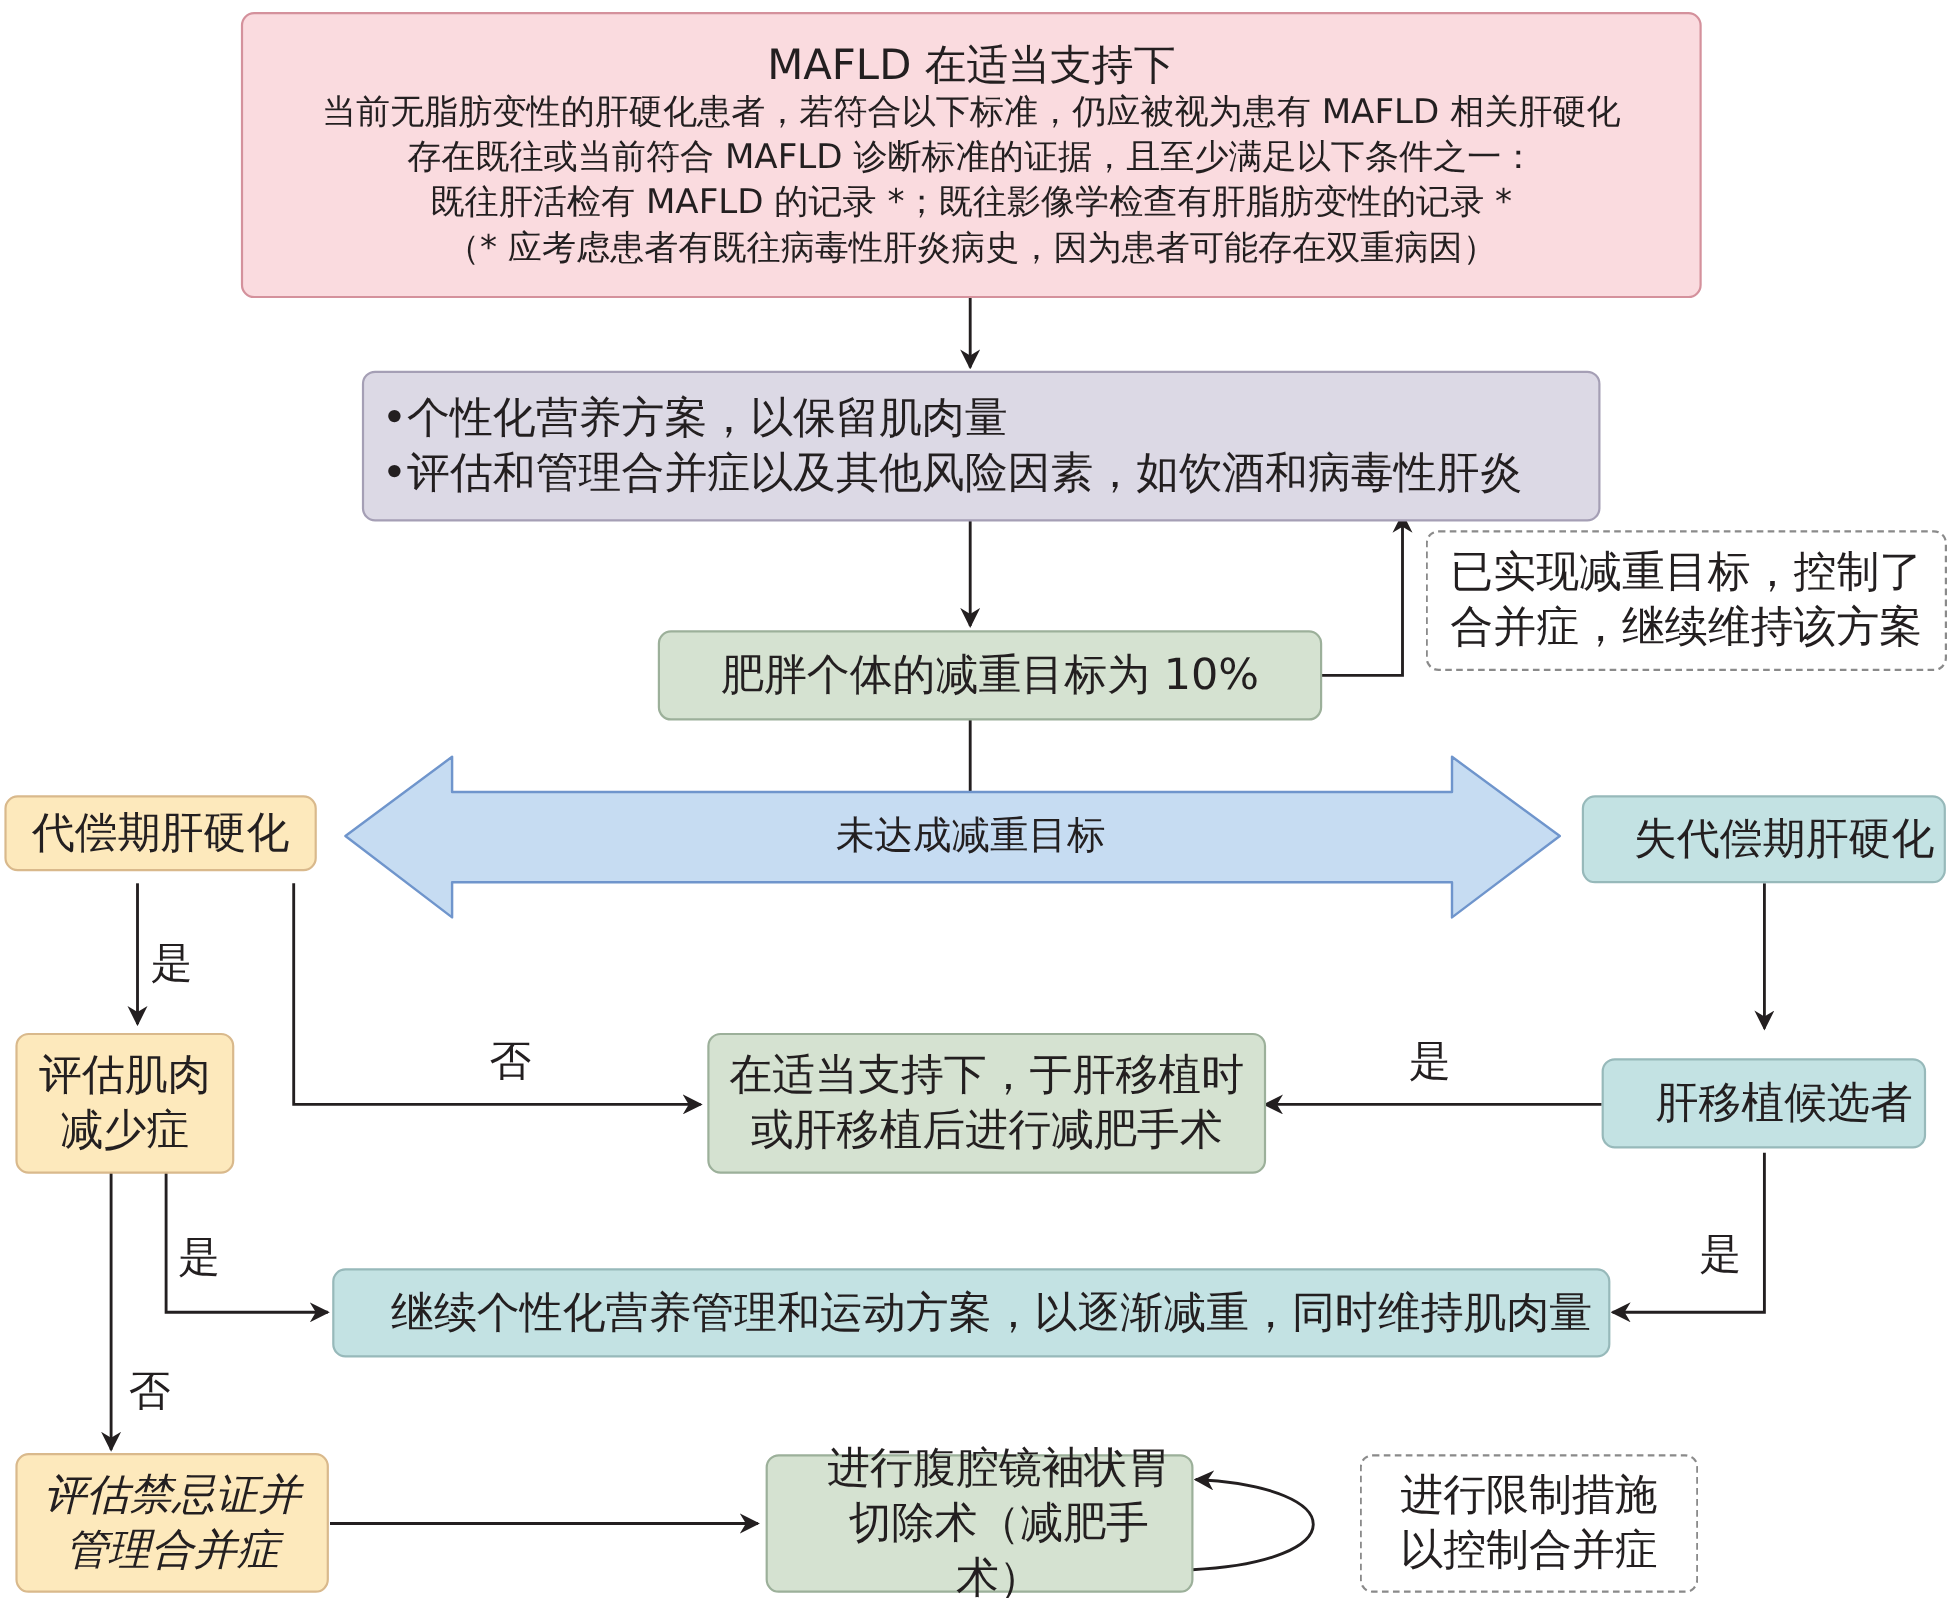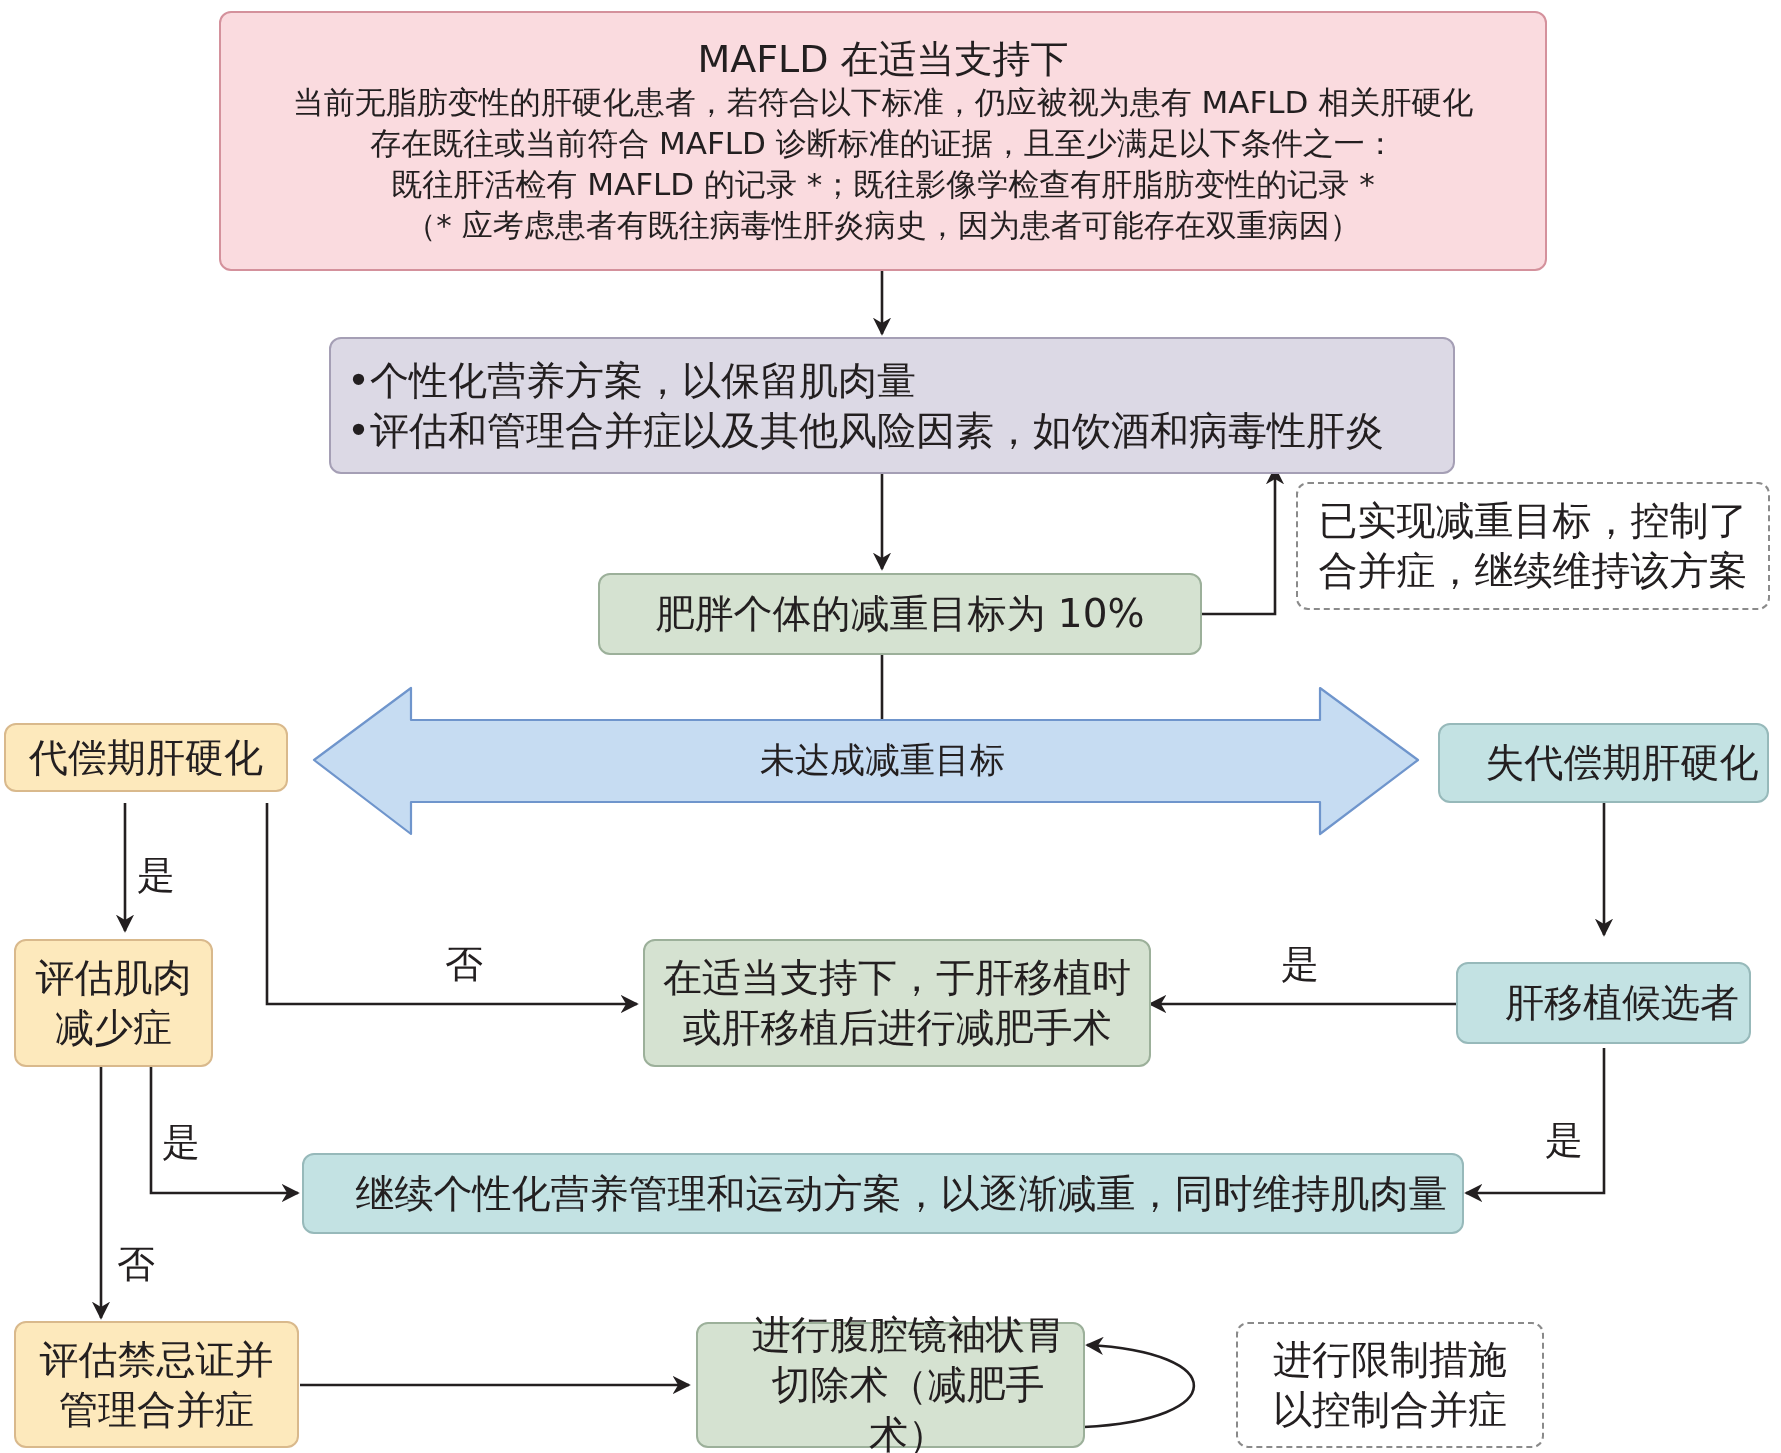--- a/index.html
+++ b/index.html
@@ -105,21 +105,21 @@
 </div>
 
 <div class="box teal" style="left:1456px; top:962px; width:295px; height:82px;">
   <div class="t-big">肝移植候选者</div>
 </div>
 
 <div class="box teal" style="left:302px; top:1153px; width:1162px; height:81px;">
   <div class="t-big">继续个性化营养管理和运动方案，以逐渐减重，同时维持肌肉量</div>
 </div>
 
-<div class="box yellow" style="left:14px; top:1321px; width:285px; height:127px;">
+<div class="box yellow" style="left:14px; top:1321px; width:285px; height:127px;font-style:italic;">
   <div class="t-big">评估禁忌证并</div>
   <div class="t-big">管理合并症</div>
 </div>
 
 <div class="box green" style="left:696px; top:1322px; width:389px; height:126px;padding-left:35px;">
   <div class="t-big">进行腹腔镜袖状胃</div>
   <div class="t-big">切除术（减肥手术）</div>
 </div>
 
 <div class="box dashed" style="left:1236px; top:1322px; width:308px; height:126px;">

